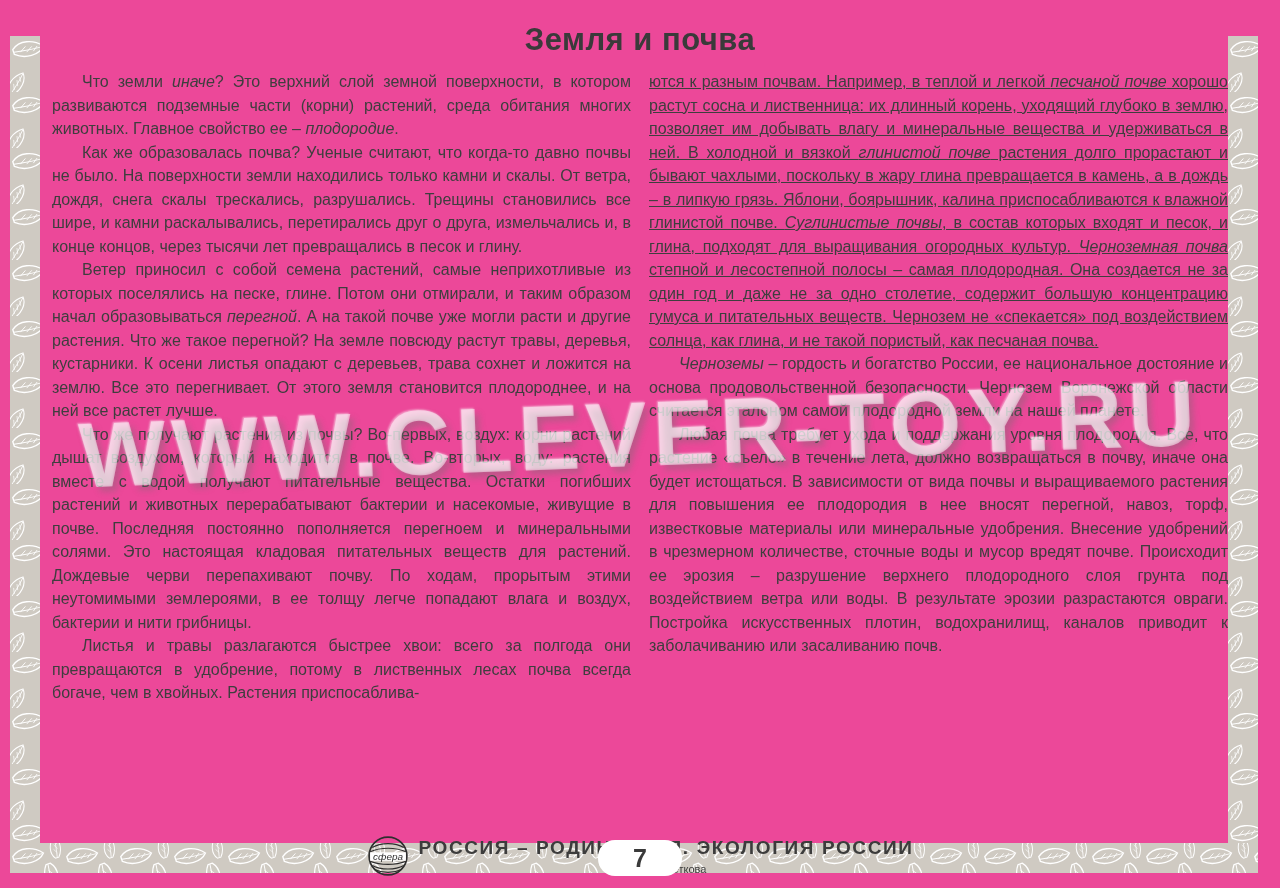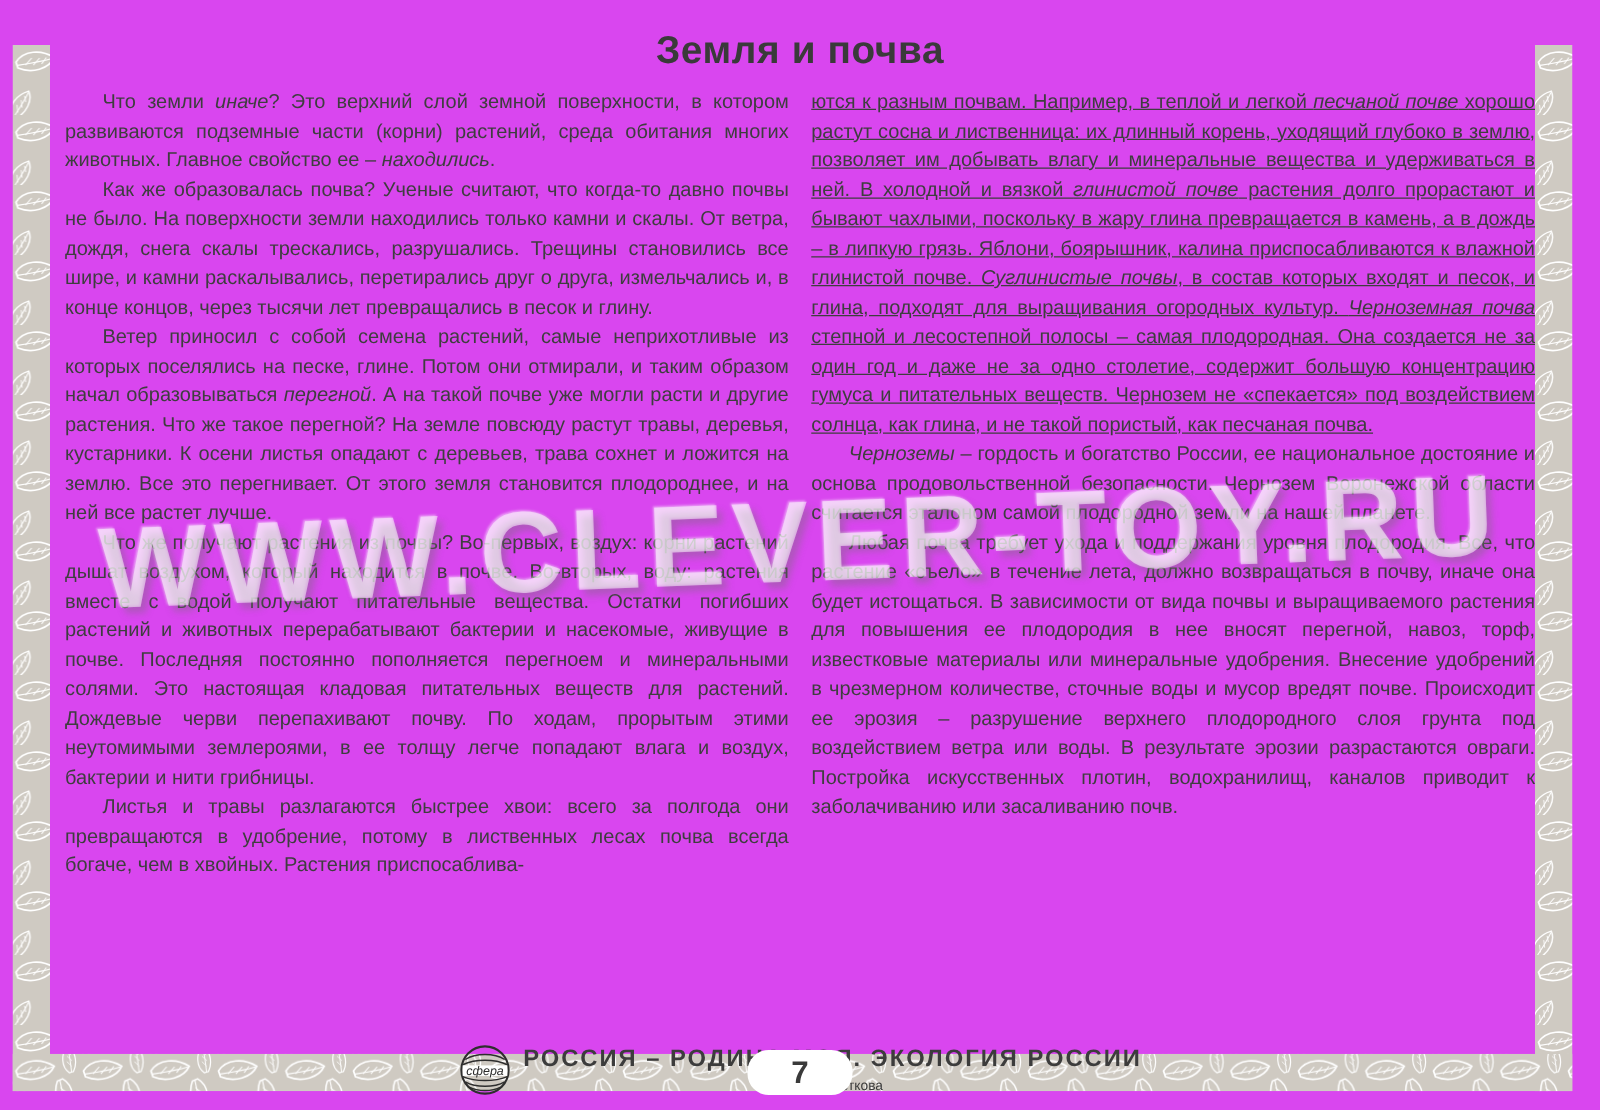--- a/index.html
+++ b/index.html
@@ -1,20 +1,20 @@
 <!DOCTYPE html>
 <html lang="ru"><head>
 <meta charset="utf-8">
 <style>
   * { margin:0; padding:0; box-sizing:border-box; }
   html,body { background:#ffffff; }
   body { font-family:"Liberation Sans","DejaVu Sans",sans-serif; }
   .page {
     position:relative; width:1280px; height:888px;
-    background:#d946ef; overflow:hidden;
+    background:#ec4899; overflow:hidden;
   }
 
   
   .strip { position:absolute; display:block; }
   .strip-left  { left:10px;  top:36px;  width:30px;  height:837px; }
   .strip-right { left:1228px; top:36px; width:30px;  height:837px; }
   .strip-bottom{ left:10px;  top:843px; width:1248px; height:30px; }
 
   
   .title {
@@ -95,21 +95,21 @@
   </svg>
 
   <svg class="strip strip-bottom" xmlns="http://www.w3.org/2000/svg" preserveAspectRatio="none">
     <rect x="0" y="0" width="100%" height="100%" fill="url(#leafpat)"></rect>
   </svg>
 
   <h1 class="title">Земля и почва</h1>
 
   <div class="columns">
     <div class="col">
-        <p><span>Что земли </span><em>иначе</em><span>? Это верхний слой земной поверхности, в котором развиваются подземные части (корни) растений, среда обитания многих животных. Главное свойство ее – </span><em>находились</em><span>.</span></p>
+        <p><span>Что земли </span><em>иначе</em><span>? Это верхний слой земной поверхности, в котором развиваются подземные части (корни) растений, среда обитания многих животных. Главное свойство ее – </span><em>плодородие</em><span>.</span></p>
         <p><span>Как же образовалась почва? Ученые считают, что когда-то давно почвы не было. На поверхности земли находились только камни и скалы. От ветра, дождя, снега скалы трескались, разрушались. Трещины становились все шире, и камни раскалывались, перетирались друг о друга, измельчались и, в конце концов, через тысячи лет превращались в песок и глину.</span></p>
         <p><span>Ветер приносил с собой семена растений, самые неприхотливые из которых поселялись на песке, глине. Потом они отмирали, и таким образом начал образовываться </span><em>перегной</em><span>. А на такой почве уже могли расти и другие растения. Что же такое перегной? На земле повсюду растут травы, деревья, кустарники. К осени листья опадают с деревьев, трава сохнет и ложится на землю. Все это перегнивает. От этого земля становится плодороднее, и на ней все растет лучше.</span></p>
         <p><span>Что же получают растения из почвы? Во-первых, воздух: корни растений дышат воздухом, который находится в почве. Во-вторых, воду: растения вместе с водой получают питательные вещества. Остатки погибших растений и животных перерабатывают бактерии и насекомые, живущие в почве. Последняя постоянно пополняется перегноем и минеральными солями. Это настоящая кладовая питательных веществ для растений. Дождевые черви перепахивают почву. По ходам, прорытым этими неутомимыми землероями, в ее толщу легче попадают влага и воздух, бактерии и нити грибницы.</span></p>
         <p><span>Листья и травы разлагаются быстрее хвои: всего за полгода они превращаются в удобрение, потому в лиственных лесах почва всегда богаче, чем в хвойных. Растения приспосаблива-</span></p>
       </div>
     <div class="col">
         <p class="no-indent"><span>ются к разным почвам. Например, в теплой и легкой </span><em>песчаной почве</em><span> хорошо растут сосна и лиственница: их длинный корень, уходящий глубоко в землю, позволяет им добывать влагу и минеральные вещества и удерживаться в ней. В холодной и вязкой </span><em>глинистой почве</em><span> растения долго прорастают и бывают чахлыми, поскольку в жару глина превращается в камень, а в дождь – в липкую грязь. Яблони, боярышник, калина приспосабливаются к влажной глинистой почве. </span><em>Суглинистые почвы</em><span>, в состав которых входят и песок, и глина, подходят для выращивания огородных культур. </span><em>Черноземная почва</em><span> степной и лесостепной полосы – самая плодородная. Она создается не за один год и даже не за одно столетие, содержит большую концентрацию гумуса и питательных веществ. Чернозем не «спекается» под воздействием солнца, как глина, и не такой пористый, как песчаная почва.</span></p>
         <p><em>Черноземы</em><span> – гордость и богатство России, ее национальное достояние и основа продовольственной безопасности. Чернозем Воронежской области считается эталоном самой плодородной земли на нашей планете.</span></p>
         <p><span>Любая почва требует ухода и поддержания уровня плодородия. Все, что растение «съело» в течение лета, должно возвращаться в почву, иначе она будет истощаться. В зависимости от вида почвы и выращиваемого растения для повышения ее плодородия в нее вносят перегной, навоз, торф, известковые материалы или минеральные удобрения. Внесение удобрений в чрезмерном количестве, сточные воды и мусор вредят почве. Происходит ее эрозия – разрушение верхнего плодородного слоя грунта под воздействием ветра или воды. В результате эрозии разрастаются овраги. Постройка искусственных плотин, водохранилищ, каналов приводит к заболачиванию или засаливанию почв.</span></p>
       </div>

